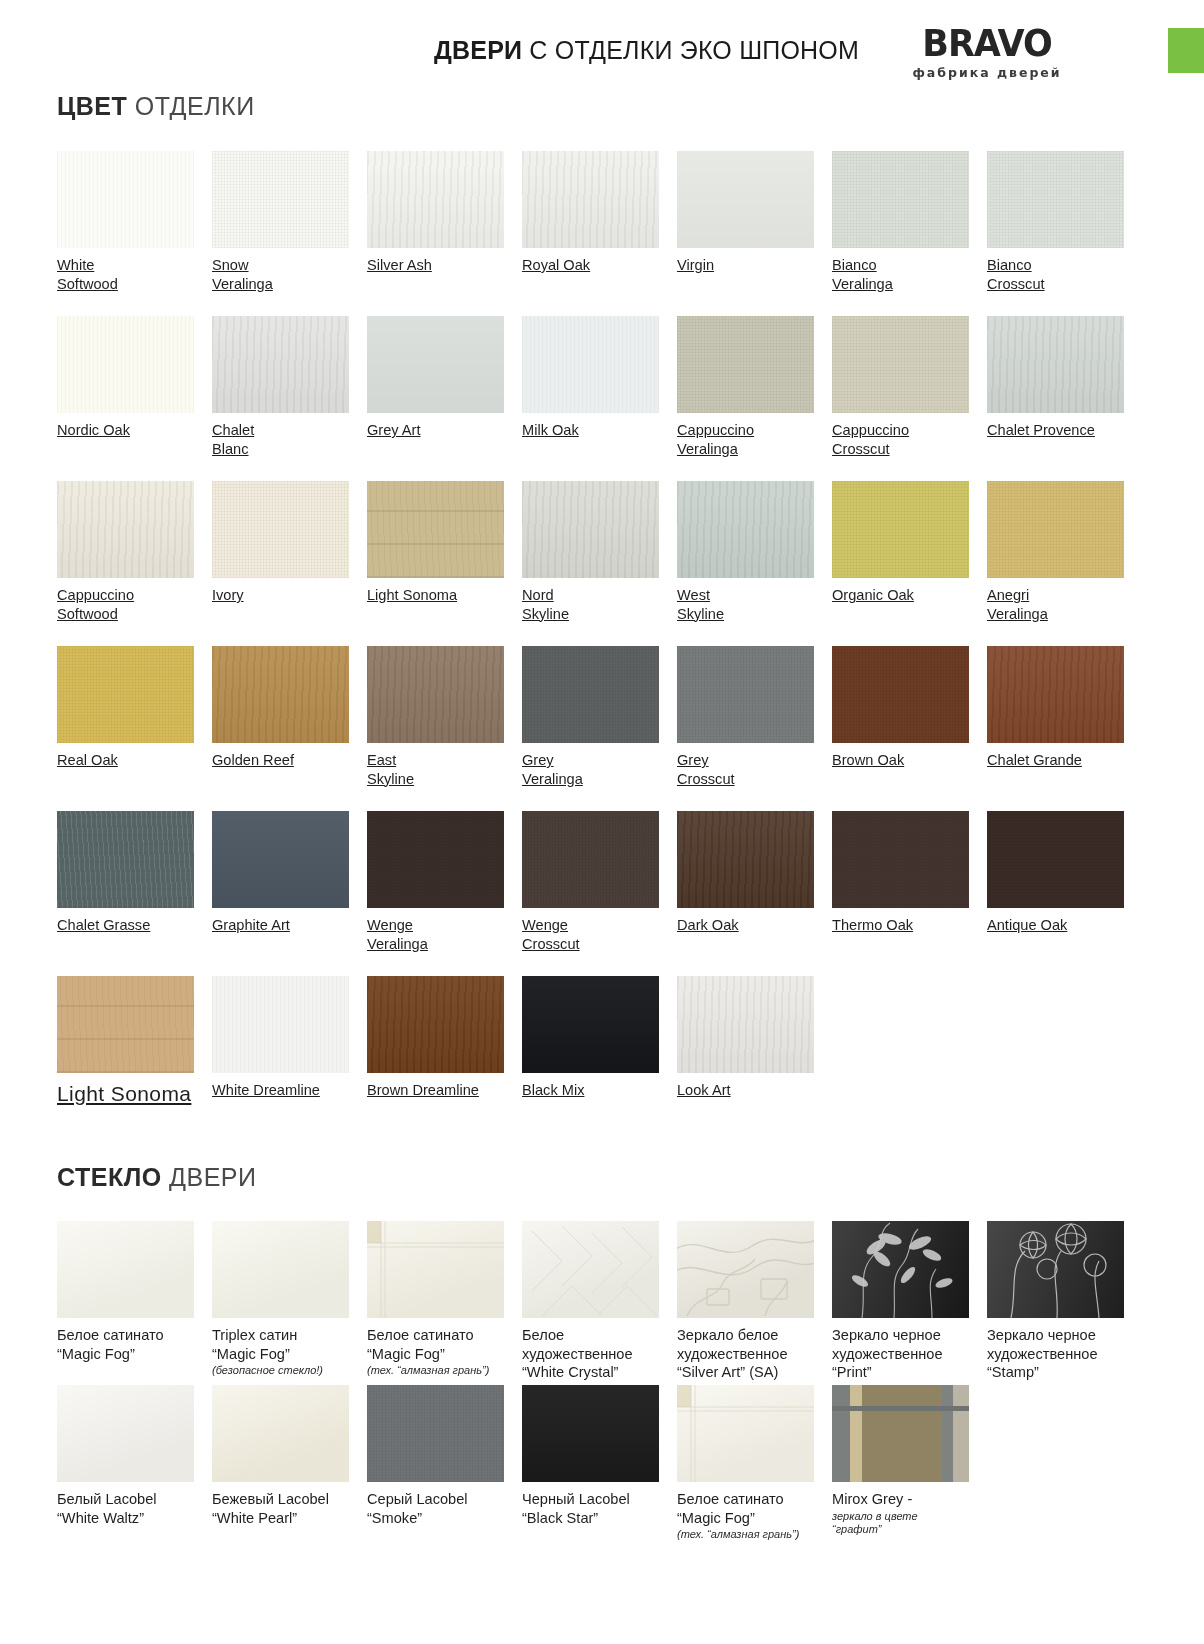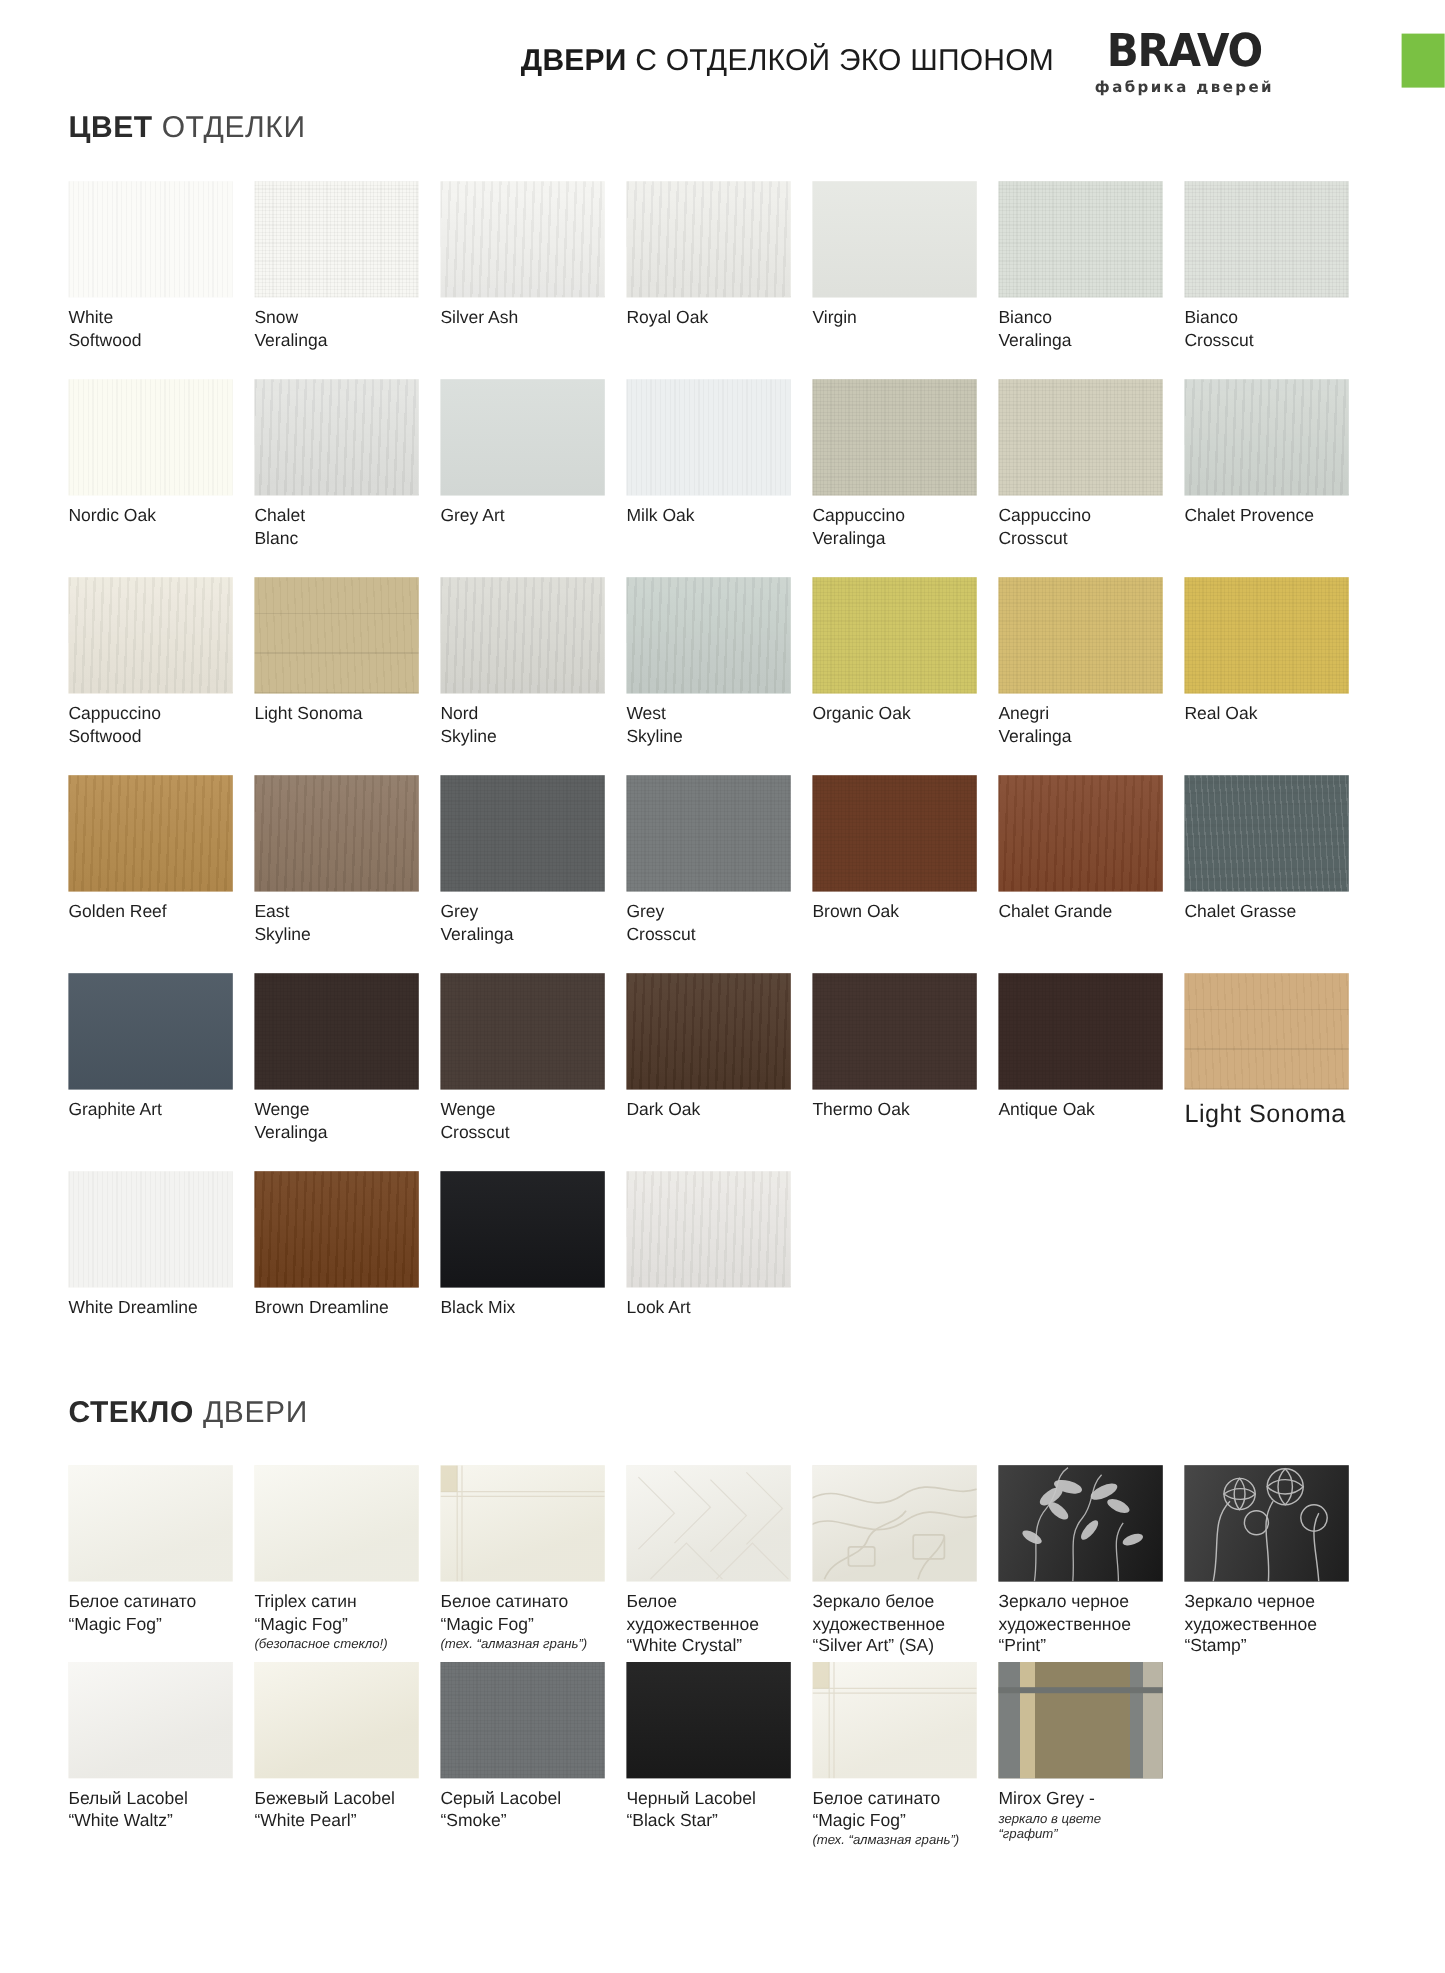--- a/index.html
+++ b/index.html
@@ -110,21 +110,21 @@
     margin-top: 9px;
   }
   .lbl .note {
     display: block;
     font-size: 11px;
     color: #2b2b2b;
     line-height: 1.2;
     margin-top: 1px;
     font-style: italic;
   }
-  .row-colors { height: 165px; }
+  .row-colors { height: 165px; text-decoration: underline; }
   .row-glass { height: 164px; }
 
   
   .t-vert  { background-image: repeating-linear-gradient(90deg, rgba(0,0,0,.055) 0 1px, rgba(255,255,255,0) 1px 4px); }
   .t-linen { background-image:
       repeating-linear-gradient(90deg, rgba(0,0,0,.07) 0 1px, rgba(255,255,255,0) 1px 3px),
       repeating-linear-gradient(0deg, rgba(0,0,0,.06) 0 1px, rgba(255,255,255,0) 1px 3px); }
   .t-wood  { background-image:
       repeating-linear-gradient(92deg, rgba(0,0,0,.08) 0 2px, rgba(255,255,255,.06) 2px 7px),
       linear-gradient(180deg, rgba(255,255,255,.12), rgba(0,0,0,.10)); }
@@ -152,21 +152,21 @@
     background:#6e7270;
   }
 </style>
 </head>
 <body>
 
 <div class="page">
 
   <div class="header">
     <div class="header-title">
-      <b>ДВЕРИ</b><span class="light"> С ОТДЕЛКОЙ ЭКО ШПОНОМ</span>
+      <b>ДВЕРИ</b><span class="light"> С ОТДЕЛКИ ЭКО ШПОНОМ</span>
     </div>
     <div class="logo-block">
       <div class="logo-word">BRAVO</div>
       <div class="logo-sub">фабрика дверей</div>
     </div>
     <div class="green-tab"></div>
   </div>
 
   <div class="section-head" style="margin-top:4px;">
     <span class="b">ЦВЕТ</span><span class="n"> ОТДЕЛКИ</span>
@@ -263,20 +263,26 @@
           <div class="tex t-wood"></div>
         </div>
         <div class="lbl">Chalet Provence</div>
       </div>
       <div class="cell row-colors">
         <div class="sw" style="background: rgb(238, 234, 222);">
           <div class="tex t-wood"></div>
         </div>
         <div class="lbl">Cappuccino
 Softwood</div>
+      </div>
+      <div class="cell row-colors">
+        <div class="sw" style="background: rgb(241, 236, 220);">
+          <div class="tex t-linen"></div>
+        </div>
+        <div class="lbl">Ivory</div>
       </div>
       <div class="cell row-colors">
         <div class="sw" style="background: rgb(201, 185, 142);">
           <div class="tex t-plank"></div>
         </div>
         <div class="lbl">Light Sonoma</div>
       </div>
       <div class="cell row-colors">
         <div class="sw" style="background: rgb(220, 220, 214);">
           <div class="tex t-wood"></div>

